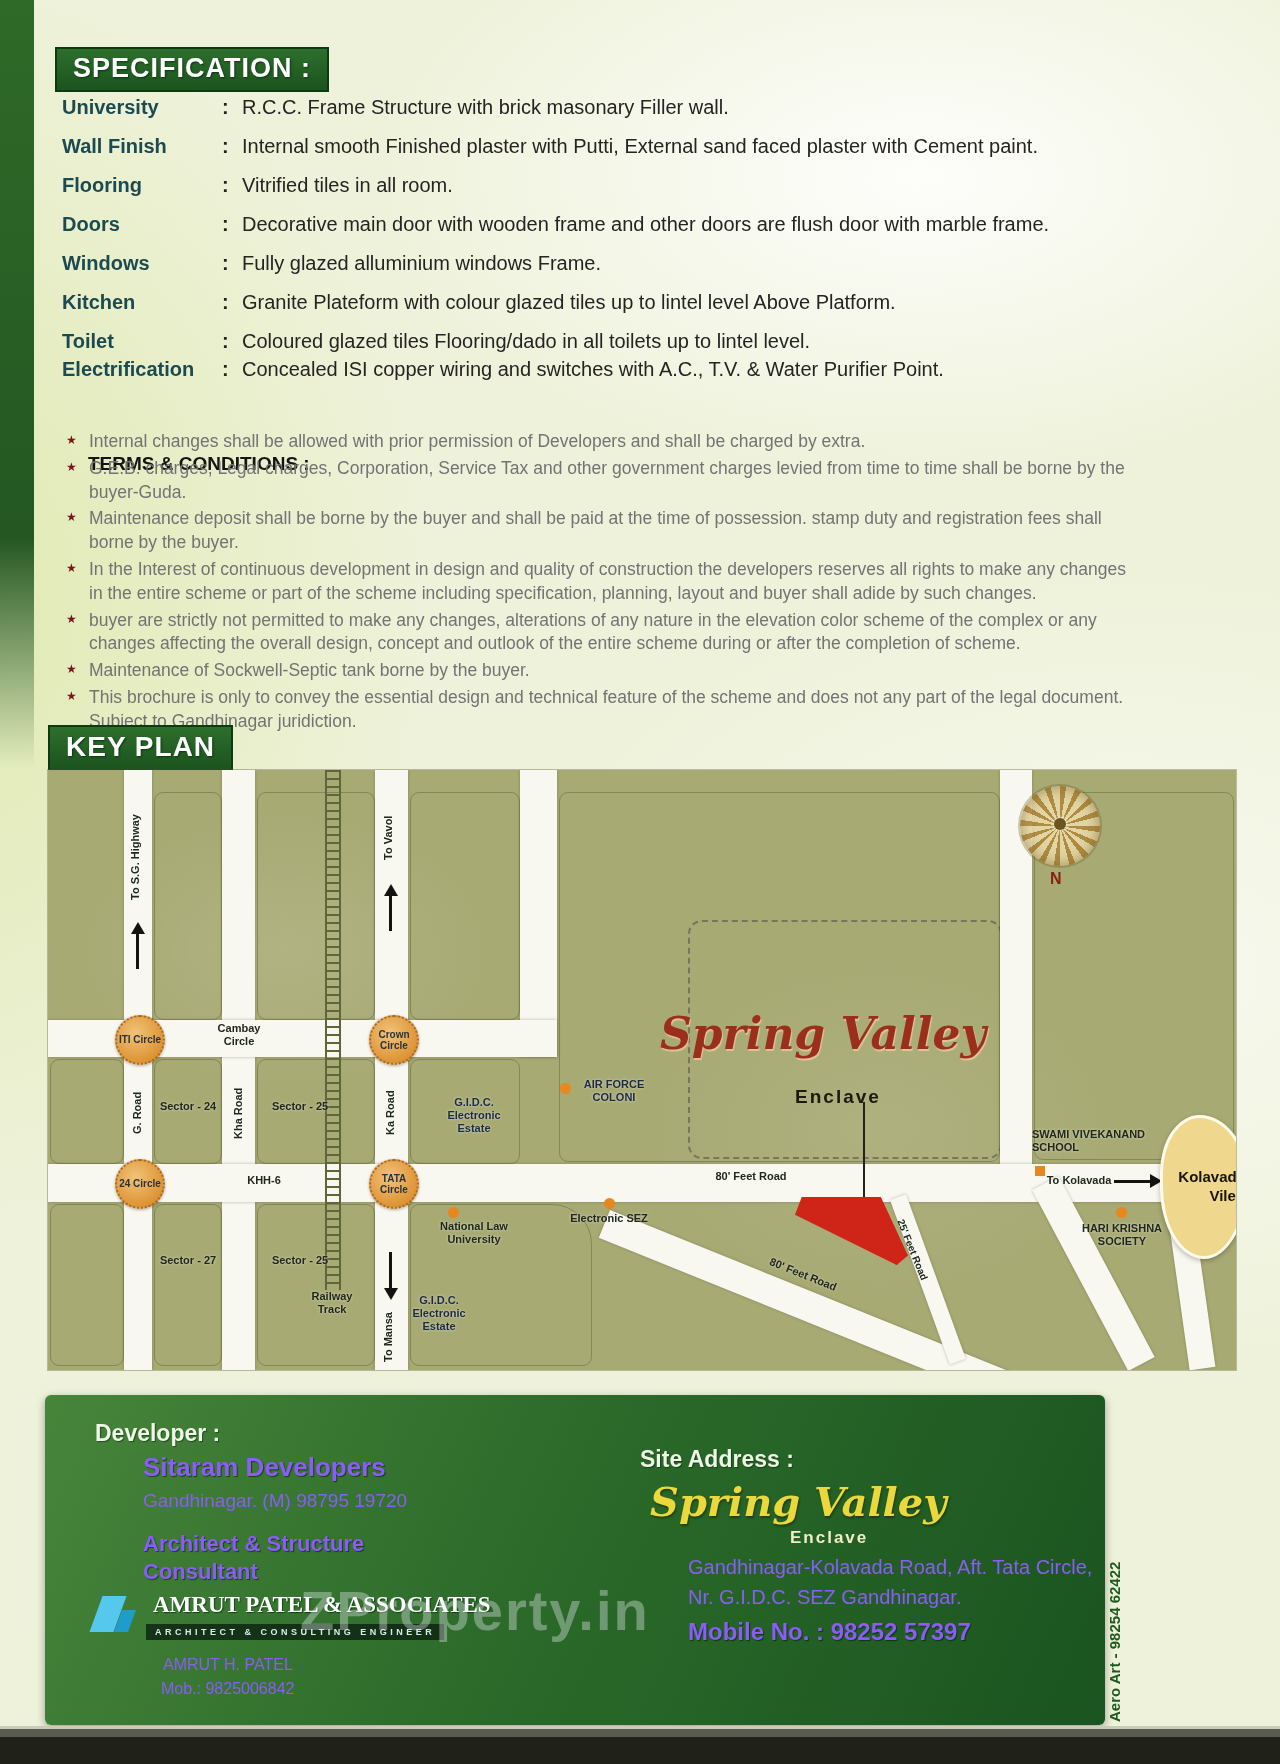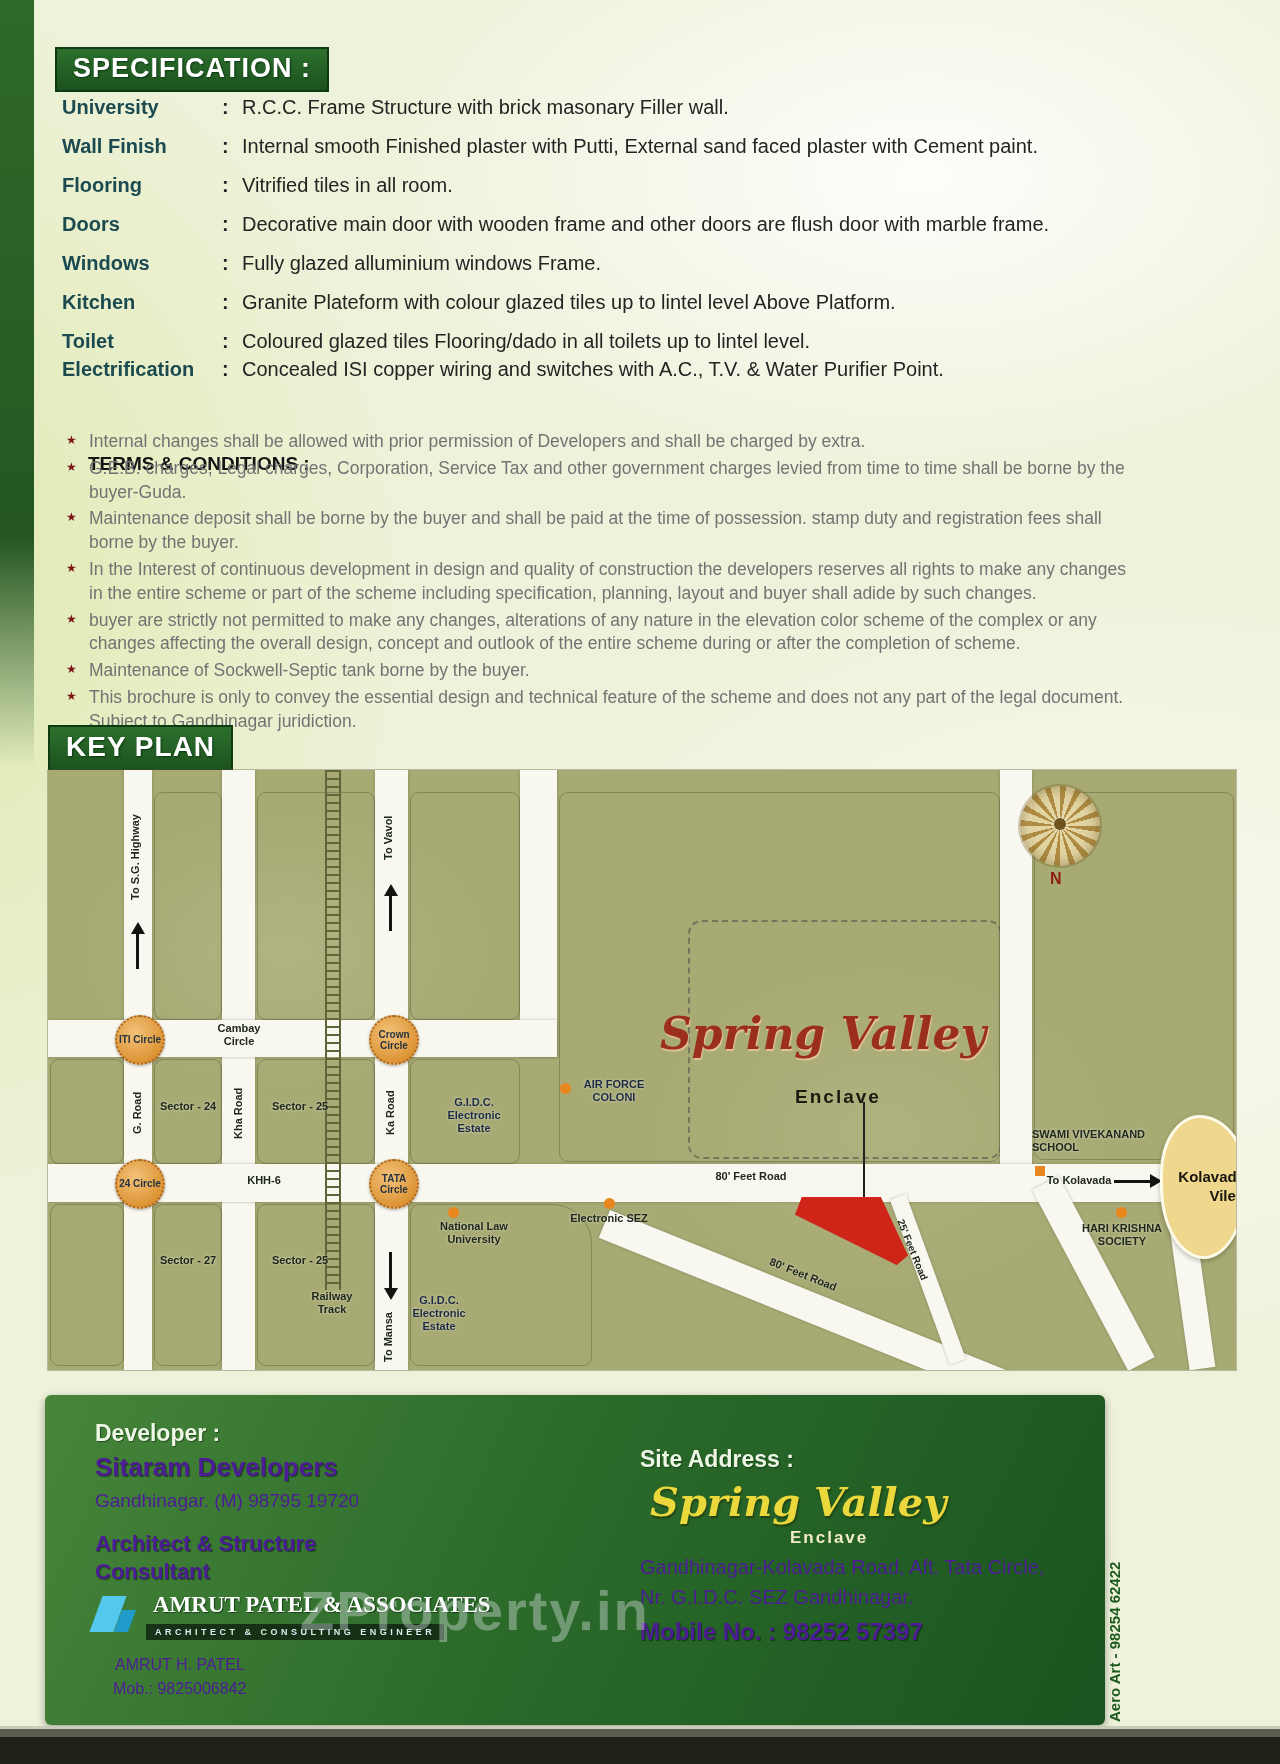--- a/index.html
+++ b/index.html
@@ -76,21 +76,21 @@
   .compass-pin{position:absolute;left:1006px;top:48px;width:12px;height:12px;border-radius:50%;
       background:#6b5420;box-shadow:0 0 4px #fff;}
   .compass-n{position:absolute;left:1002px;top:100px;font-weight:bold;font-size:16px;color:#8b1d12;}
   .wm-map{position:absolute;left:278px;top:212px;font-weight:bold;font-size:64px;letter-spacing:6px;
       background:linear-gradient(90deg,#e05050,#e878b8 15%,#58b8e8 30%,#e8c838 45%,#68c868 60%,#e878b8 75%,#58b8e8 90%);
       -webkit-background-clip:text;background-clip:text;color:transparent;opacity:.3;white-space:nowrap;}
   
   .footer-panel{left:45px;top:1395px;width:1060px;height:330px;border-radius:6px;
       background:linear-gradient(115deg,#47853b,#2c6b2a 45%,#1a5420);
       box-shadow:0 3px 8px rgba(0,0,0,.35);}
-  .f-white{color:#4c1d95;}
+  .f-white{color:#8b5cf6;margin-left:48px;}
   .f-label{font-weight:bold;font-size:23px;color:#eef7e6;text-shadow:1px 1px 1px rgba(0,30,0,.5);}
   .site-name{font-family:"DejaVu Serif",serif;font-style:italic;font-weight:bold;
       font-size:40px;color:#ead83c;text-shadow:1px 2px 2px rgba(30,50,10,.7);white-space:nowrap;}
   .logo-p1{position:absolute;width:24px;height:36px;background:#55c8ee;transform:skewX(-20deg);}
   .logo-p2{position:absolute;width:14px;height:22px;background:#1f9cc9;transform:skewX(-20deg);}
   .firm-name{font-family:"Liberation Serif",serif;font-weight:bold;font-size:23px;color:#fff;
       text-shadow:1px 1px 1px rgba(0,30,0,.6);white-space:nowrap;}
   .firm-tagline{background:rgba(12,32,16,.8);color:#d8ecec;font-size:9px;font-weight:bold;
       letter-spacing:3.5px;padding:3px 9px;white-space:nowrap;}
   .wm-footer{position:absolute;left:300px;top:1578px;font-weight:bold;font-size:56px;

